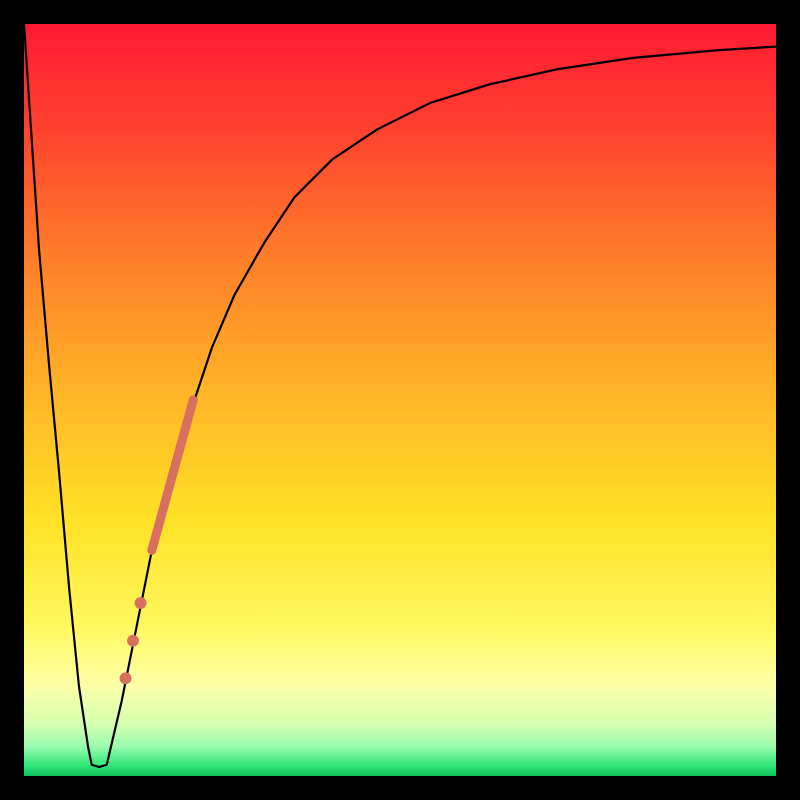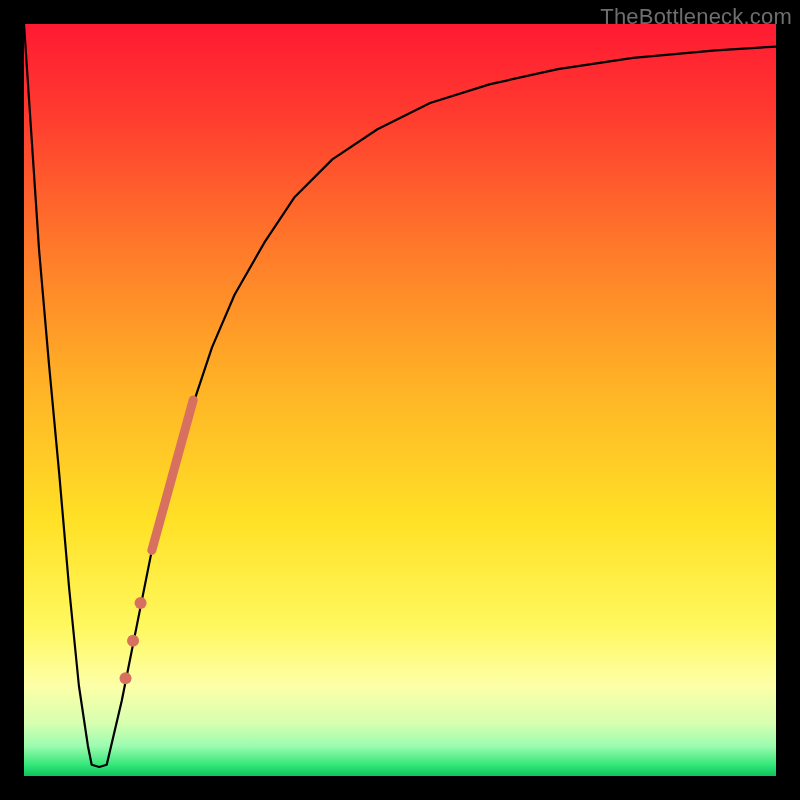--- a/index.html
+++ b/index.html
@@ -60,14 +60,13 @@
           <path d="M 0.00 0.00 L 7.52 112.80 L 15.04 225.60 L 24.82 338.40 L 35.34 451.20 L 45.12 564.00 L 54.90 661.76 L 63.92 721.92 L 67.68 740.72 L 67.68 740.72 L 75.20 742.98 L 82.72 740.72 L 82.72 740.72 L 97.76 676.80 L 112.80 601.60 L 127.84 526.40 L 142.88 466.24 L 165.44 391.04 L 188.00 323.36 L 210.56 270.72 L 240.64 218.08 L 270.72 172.96 L 308.32 135.36 L 353.44 105.28 L 406.08 78.96 L 466.24 60.16 L 533.92 45.12 L 609.12 33.84 L 691.84 26.32 L 752.00 22.56 " fill="none" stroke="#000" stroke-width="2.2" stroke-linejoin="round" stroke-linecap="round"></path>
         </g>
       <g>
           <line x1="127.84" y1="526.40" x2="169.20" y2="376.00" stroke="#d87060" stroke-width="9" stroke-linecap="round"></line>
           <circle cx="116.56" cy="579.04" r="6" fill="#d87060"></circle>
           <circle cx="109.04" cy="616.64" r="6" fill="#d87060"></circle>
           <circle cx="101.52" cy="654.24" r="6" fill="#d87060"></circle>
         </g>
     </svg>
   </div>
-  <div class="watermark">TheBottleneck.com</div>
 </div>
 
 </body></html>

